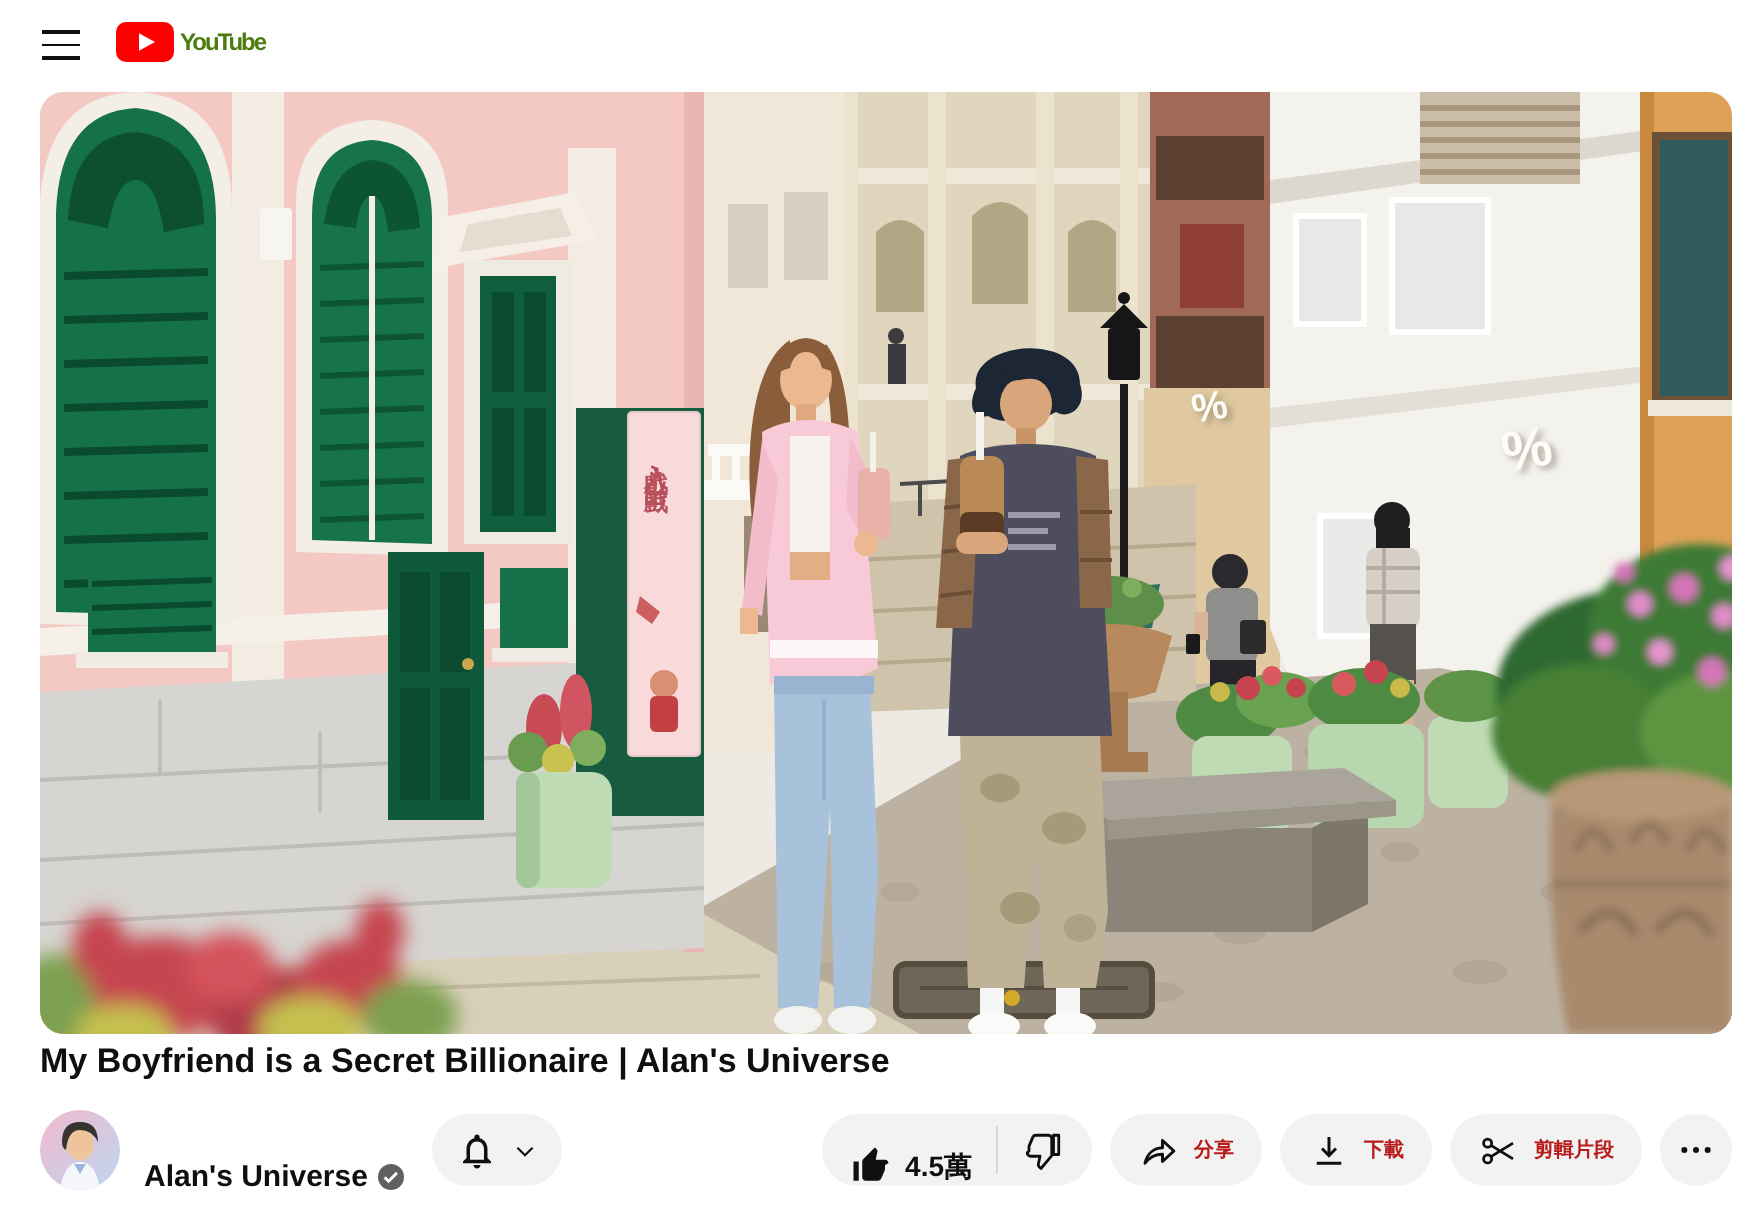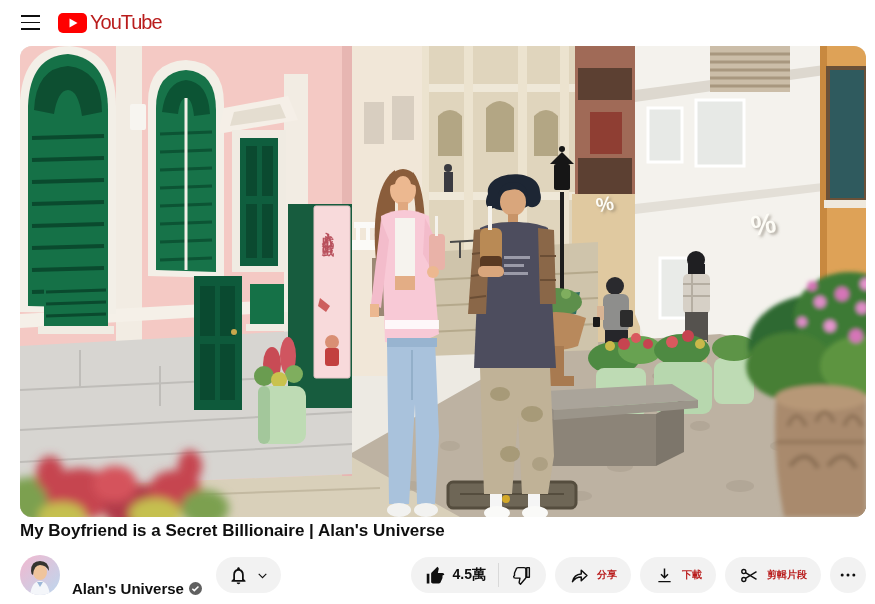--- a/index.html
+++ b/index.html
@@ -5,21 +5,21 @@
   * { box-sizing: border-box; margin: 0; padding: 0; }
   html,body { width:875px; height:604px; overflow:hidden; background:#fff;
     font-family:"Liberation Sans","DejaVu Sans",sans-serif; color:#0f0f0f; }
 
   
   .header { position:relative; height:46px; background:#fff; }
   .hamburger { position:absolute; left:21px; top:15px; width:19px; height:15px;
     display:flex; flex-direction:column; justify-content:space-between; cursor:pointer; background:none; border:none;}
   .hamburger span { display:block; height:1.8px; background:#0f0f0f; }
   .logo { position:absolute; left:58px; top:11px; display:flex; align-items:center; gap:3px; cursor:pointer; }
-  .logo-text { font-size:20px; font-weight:normal; letter-spacing:-1px; color:#b91c1c; }
+  .logo-text { font-size:12px; font-weight:bold; letter-spacing:-1px; color:#4d7c0f; }
   .search-wrap { position:absolute; left:350px; top:5px; width:520px; height:37px;
     display:flex; border:1px solid #c8c8c8; border-radius:19px; overflow:hidden; background:#fff; }
   .search-input { flex:1; border:none; outline:none; font-size:16px; padding:0 8px 0 16px;
     font-family:"Liberation Sans","DejaVu Sans",sans-serif; color:#0f0f0f; }
   .clear-btn { width:40px; display:flex; align-items:center; justify-content:center;
     background:#fff; border:none; cursor:pointer; }
   .search-btn { width:46px; display:flex; align-items:center; justify-content:center;
     background:#f8f8f8; border:none; border-left:1px solid #d5d5d5; cursor:pointer; }
 
   
@@ -41,21 +41,21 @@
   .channel-block { margin-left:12px; min-width:118px;margin-top:27px; }
   .channel-name { display:flex; align-items:center; gap:5px; font-size:15px; font-weight:bold; cursor:pointer; }
   .channel-subs { font-size:12px; color:#606060; margin-top:2px; }
   .pill { display:flex; align-items:center; gap:7px; height:36px; background:#f2f2f2;
     border:none; border-radius:18px; padding:0 14px; font-size:10px; font-weight:600;
     color:#b91c1c; cursor:pointer; font-family:inherit; white-space:nowrap; }
   .bell-pill { margin-left:14px; padding:0 12px; }
   .actions { display:flex; align-items:center; gap:9px; margin-left:auto; }
   .like-pill { display:flex; align-items:center; height:36px; background:#f2f2f2;
     border-radius:18px; overflow:hidden; }
-  .like-seg { display:flex; align-items:center; gap:7px; padding:0 12px 0 14px; height:100%;
+  .like-seg { display:flex; align-items:flex-end; gap:7px; padding:0 12px 0 14px; height:100%;
     background:none; border:none; font-size:14px; font-weight:600; color:#0f0f0f; cursor:pointer; font-family:inherit;}
   .dislike-seg { display:flex; align-items:center; padding:0 14px 0 12px; height:100%;
     background:none; border:none; cursor:pointer; }
   .seg-divider { width:1px; height:24px; background:#d9d9d9; }
   .more-btn { width:36px; height:36px; border-radius:50%; background:#f2f2f2; border:none;
     display:flex; align-items:center; justify-content:center; cursor:pointer; }
   .icon { display:block; }
 </style>
 </head>
 <body>

